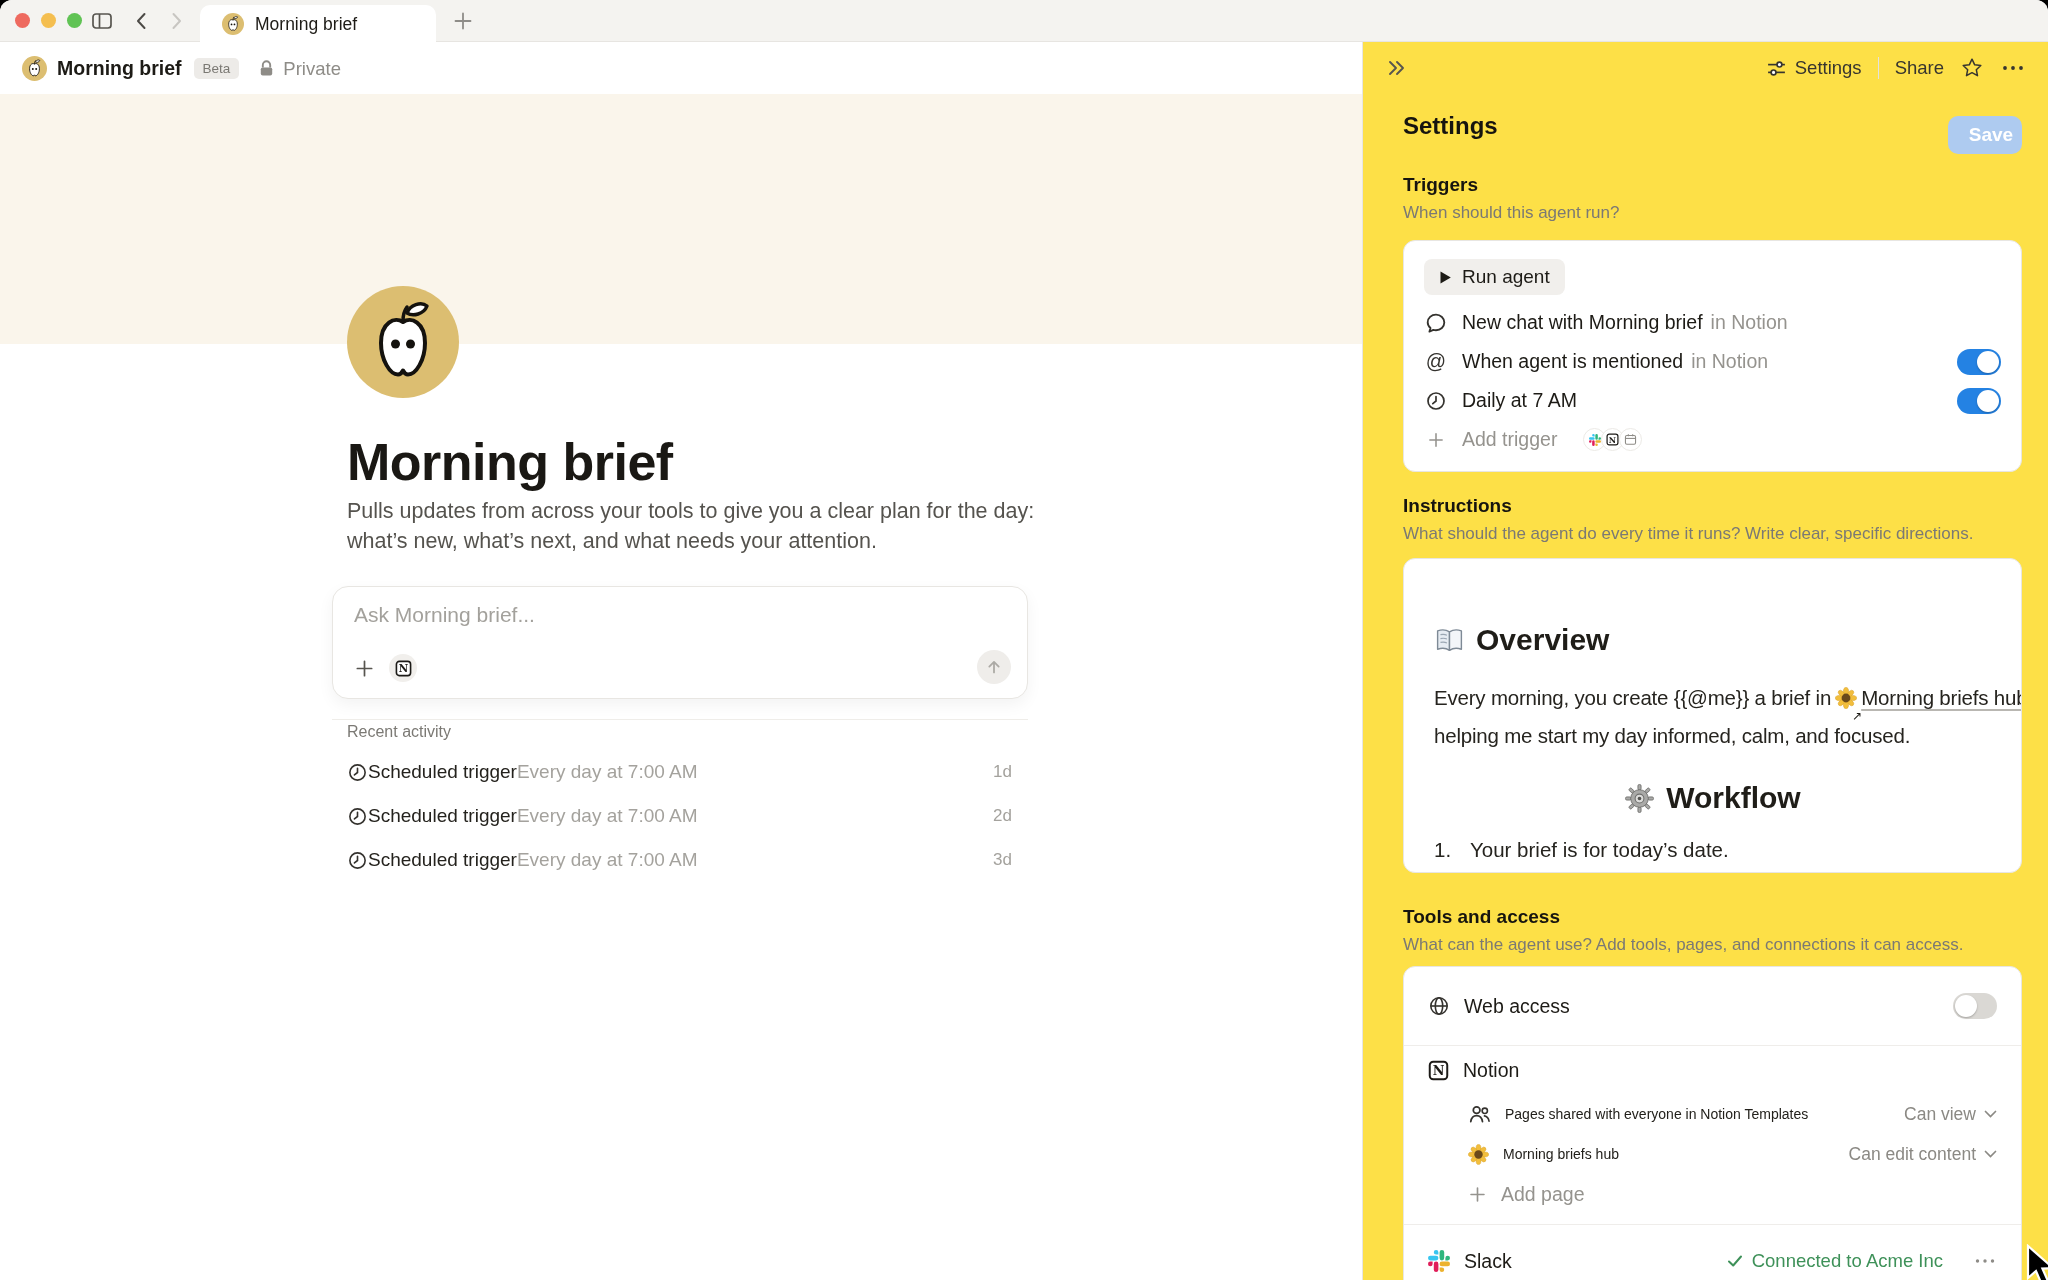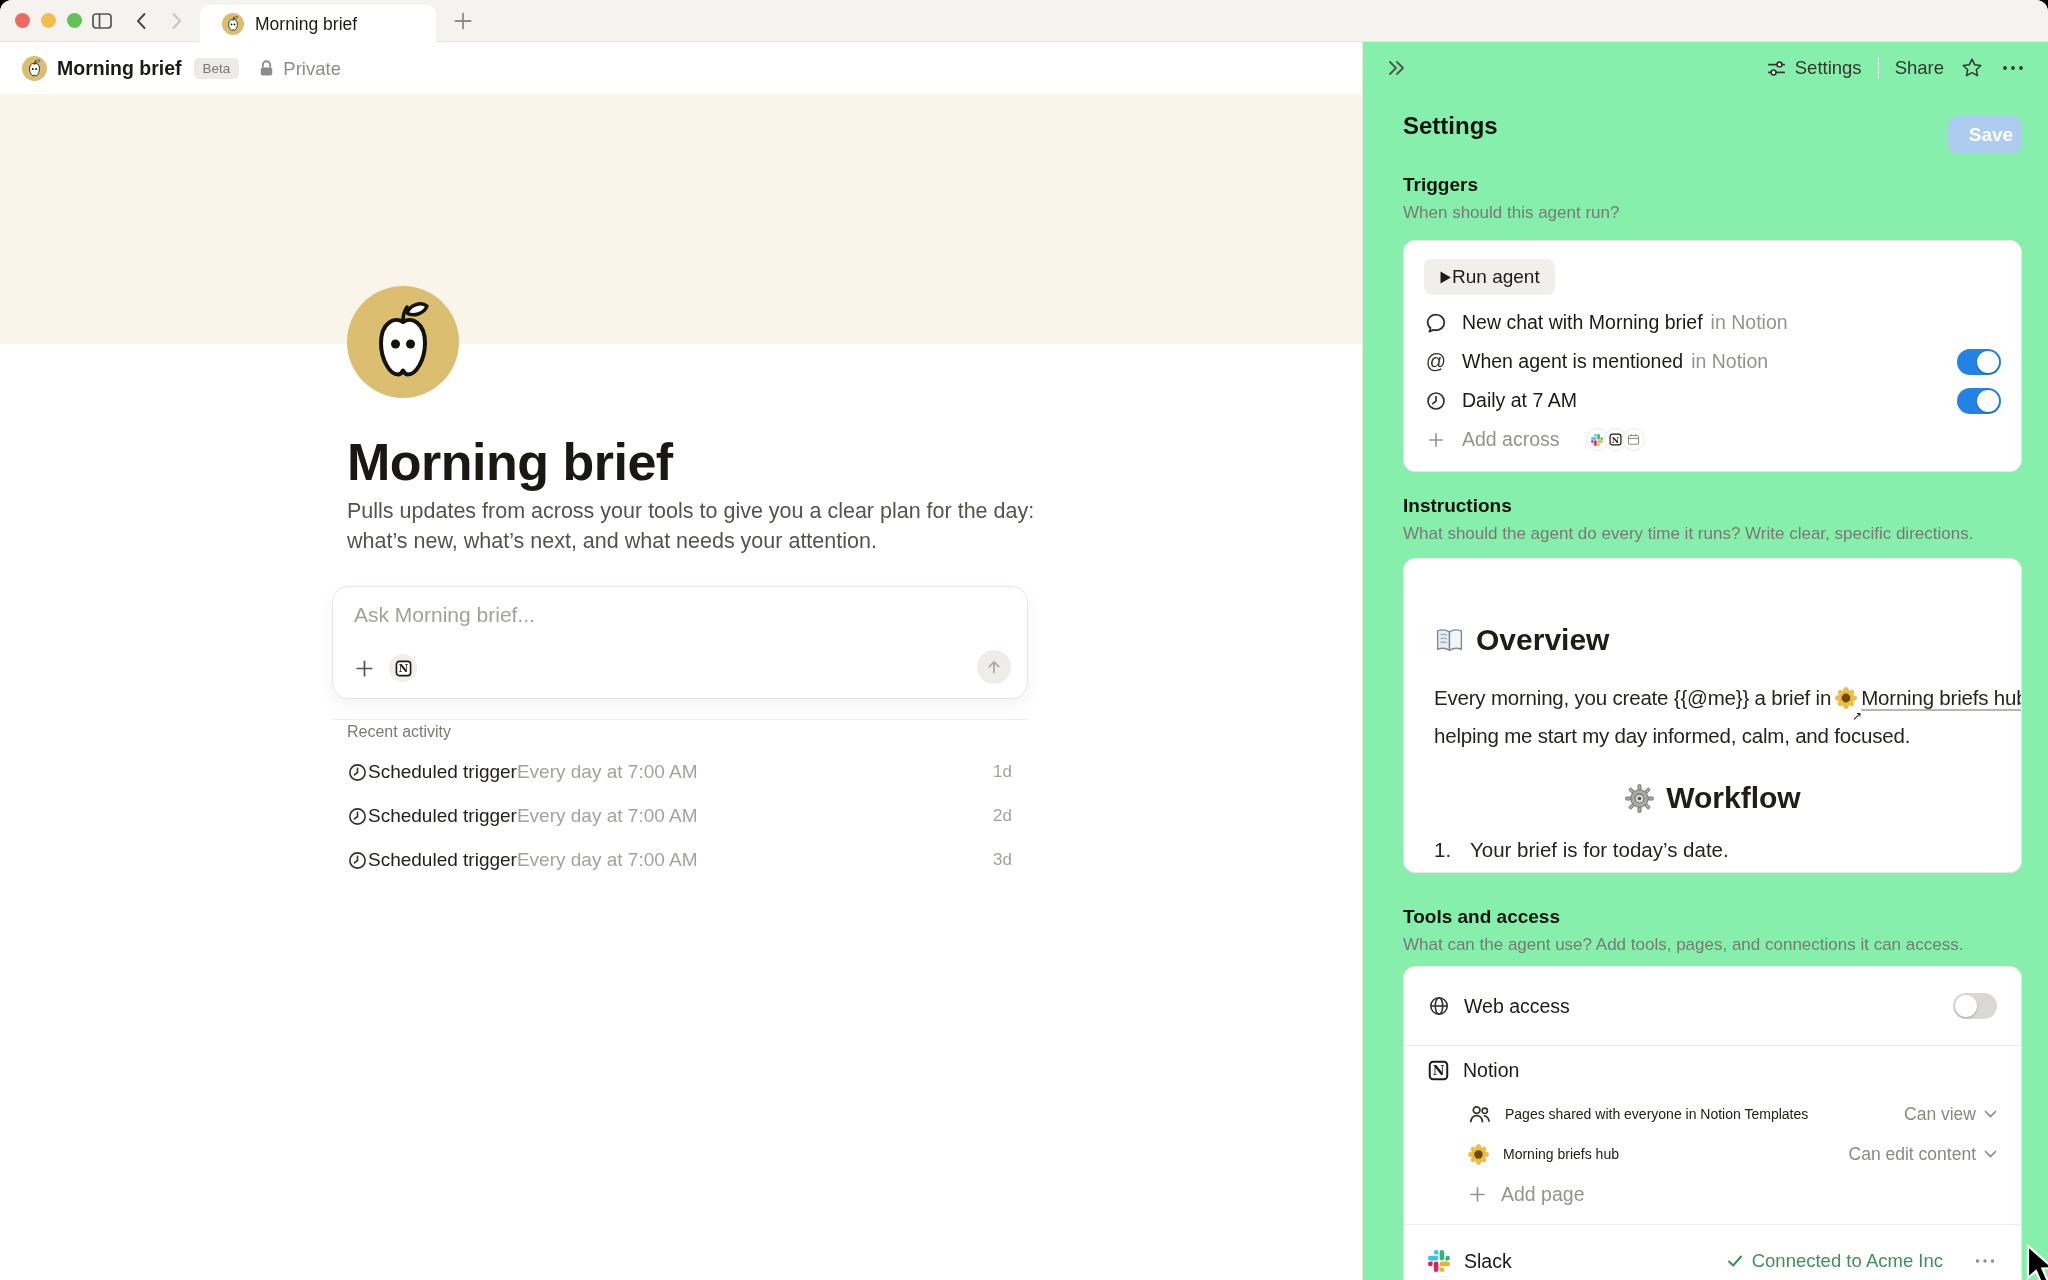--- a/index.html
+++ b/index.html
@@ -45,38 +45,38 @@
   .main-divider { position:absolute; left:332px; top:625px; width:696px; height:1px; background:#EFEDE9; }
 
   .activity { position:absolute; left:347px; top:629px; width:665px; }
   .activity-h { font-size:16px; color:#7B7974; margin-bottom:9px; }
   .arow { height:44px; display:flex; align-items:center; }
   .arow .a-title { font-size:19px; font-weight:500; color:#24221D; }
   .arow .a-detail { font-size:19px; color:#A4A29D; }
   .arow .a-age { margin-left:auto; font-size:17px; color:#A4A29D; }
 
   
-  .panel { position:absolute; top:42px; left:1362px; right:0; bottom:0; background:#86efac;
+  .panel { position:absolute; top:42px; left:1362px; right:0; bottom:0; background:#fde047;
            border-left:1px solid #E8E6E2; overflow:hidden; }
   .panel-header { height:52px; display:flex; align-items:center; padding:0 22px 0 22px; }
   .ph-right { margin-left:auto; display:flex; align-items:center; gap:16px; }
   .ph-btn { display:flex; align-items:center; gap:8px; font-size:18.5px; color:#37352F; }
   .ph-div { width:1px; height:22px; background:#E3E1DD; }
 
   .sec-label { position:absolute; left:40px; font-size:19px; font-weight:600; color:#16140F; }
   .sec-sub   { position:absolute; left:40px; font-size:17px; color:#7B7974; }
   .card { position:absolute; left:40px; right:26px; background:#fff; border:1px solid #E8E6E2; border-radius:12px; }
 
   .settings-h { position:absolute; left:40px; top:70px; font-size:24px; font-weight:700; color:#16140F; }
   .save-btn { position:absolute; right:26px; top:74px; width:74px; height:38px; border-radius:10px; border:0;
               background:#AECBF0; color:#fff; font-size:19px; font-weight:600; font-family:inherit;padding-left:12px; }
 
   
   .card-triggers { top:198px; height:232px; padding:18px 20px 0; }
-  .run-btn { display:inline-flex; align-items:center; height:36px; padding:0 15px; background:#F1EFEC;
+  .run-btn { display:inline-flex; align-items:center; gap:10px; height:36px; padding:0 15px; background:#F1EFEC;
              border-radius:8px; font-size:19px; font-weight:500; color:#1D1B16; }
   .trows { margin-top:8px; }
   .trow { height:39px; display:flex; align-items:center; gap:14px; }
   .trow .t-label { font-size:19.5px; font-weight:500; color:#1D1B16; }
   .trow .t-ctx { font-size:19.5px; color:#95938E; margin-left:-6px; }
   .trow .t-ic { width:24px; display:flex; justify-content:center; }
   .toggle { margin-left:auto; width:44px; height:26px; border-radius:13px; background:#2482E3; position:relative; }
   .toggle i { position:absolute; top:2px; width:22px; height:22px; border-radius:50%; background:#fff;
               box-shadow:0 1px 2px rgba(0,0,0,.25); }
   .toggle.on i { right:2px; } .toggle.off { background:#DAD8D4; } .toggle.off i { left:2px; }
@@ -337,21 +337,21 @@
           <span class="toggle on">
               <i></i>
             </span>
         </div>
         <div class="trow addrow">
           <span class="t-ic">
               <svg width="18" height="18" viewBox="0 0 22 22">
             <path d="M11 3.5 V18.5 M3.5 11 H18.5" stroke="#95938E" stroke-width="1.9" stroke-linecap="round"></path>
           </svg>
             </span>
-          <span class="t-label">Add across</span>
+          <span class="t-label">Add trigger</span>
           <span class="cluster">
             <span class="mini">
                 <svg width="12" height="12" viewBox="0 0 122.8 122.8">
                   <use href="#slack-logo"></use>
                 </svg>
               </span>
             <span class="mini">
                 <svg width="13" height="13" viewBox="0 0 18 18">
                   <use href="#notion-logo"></use>
                 </svg>

